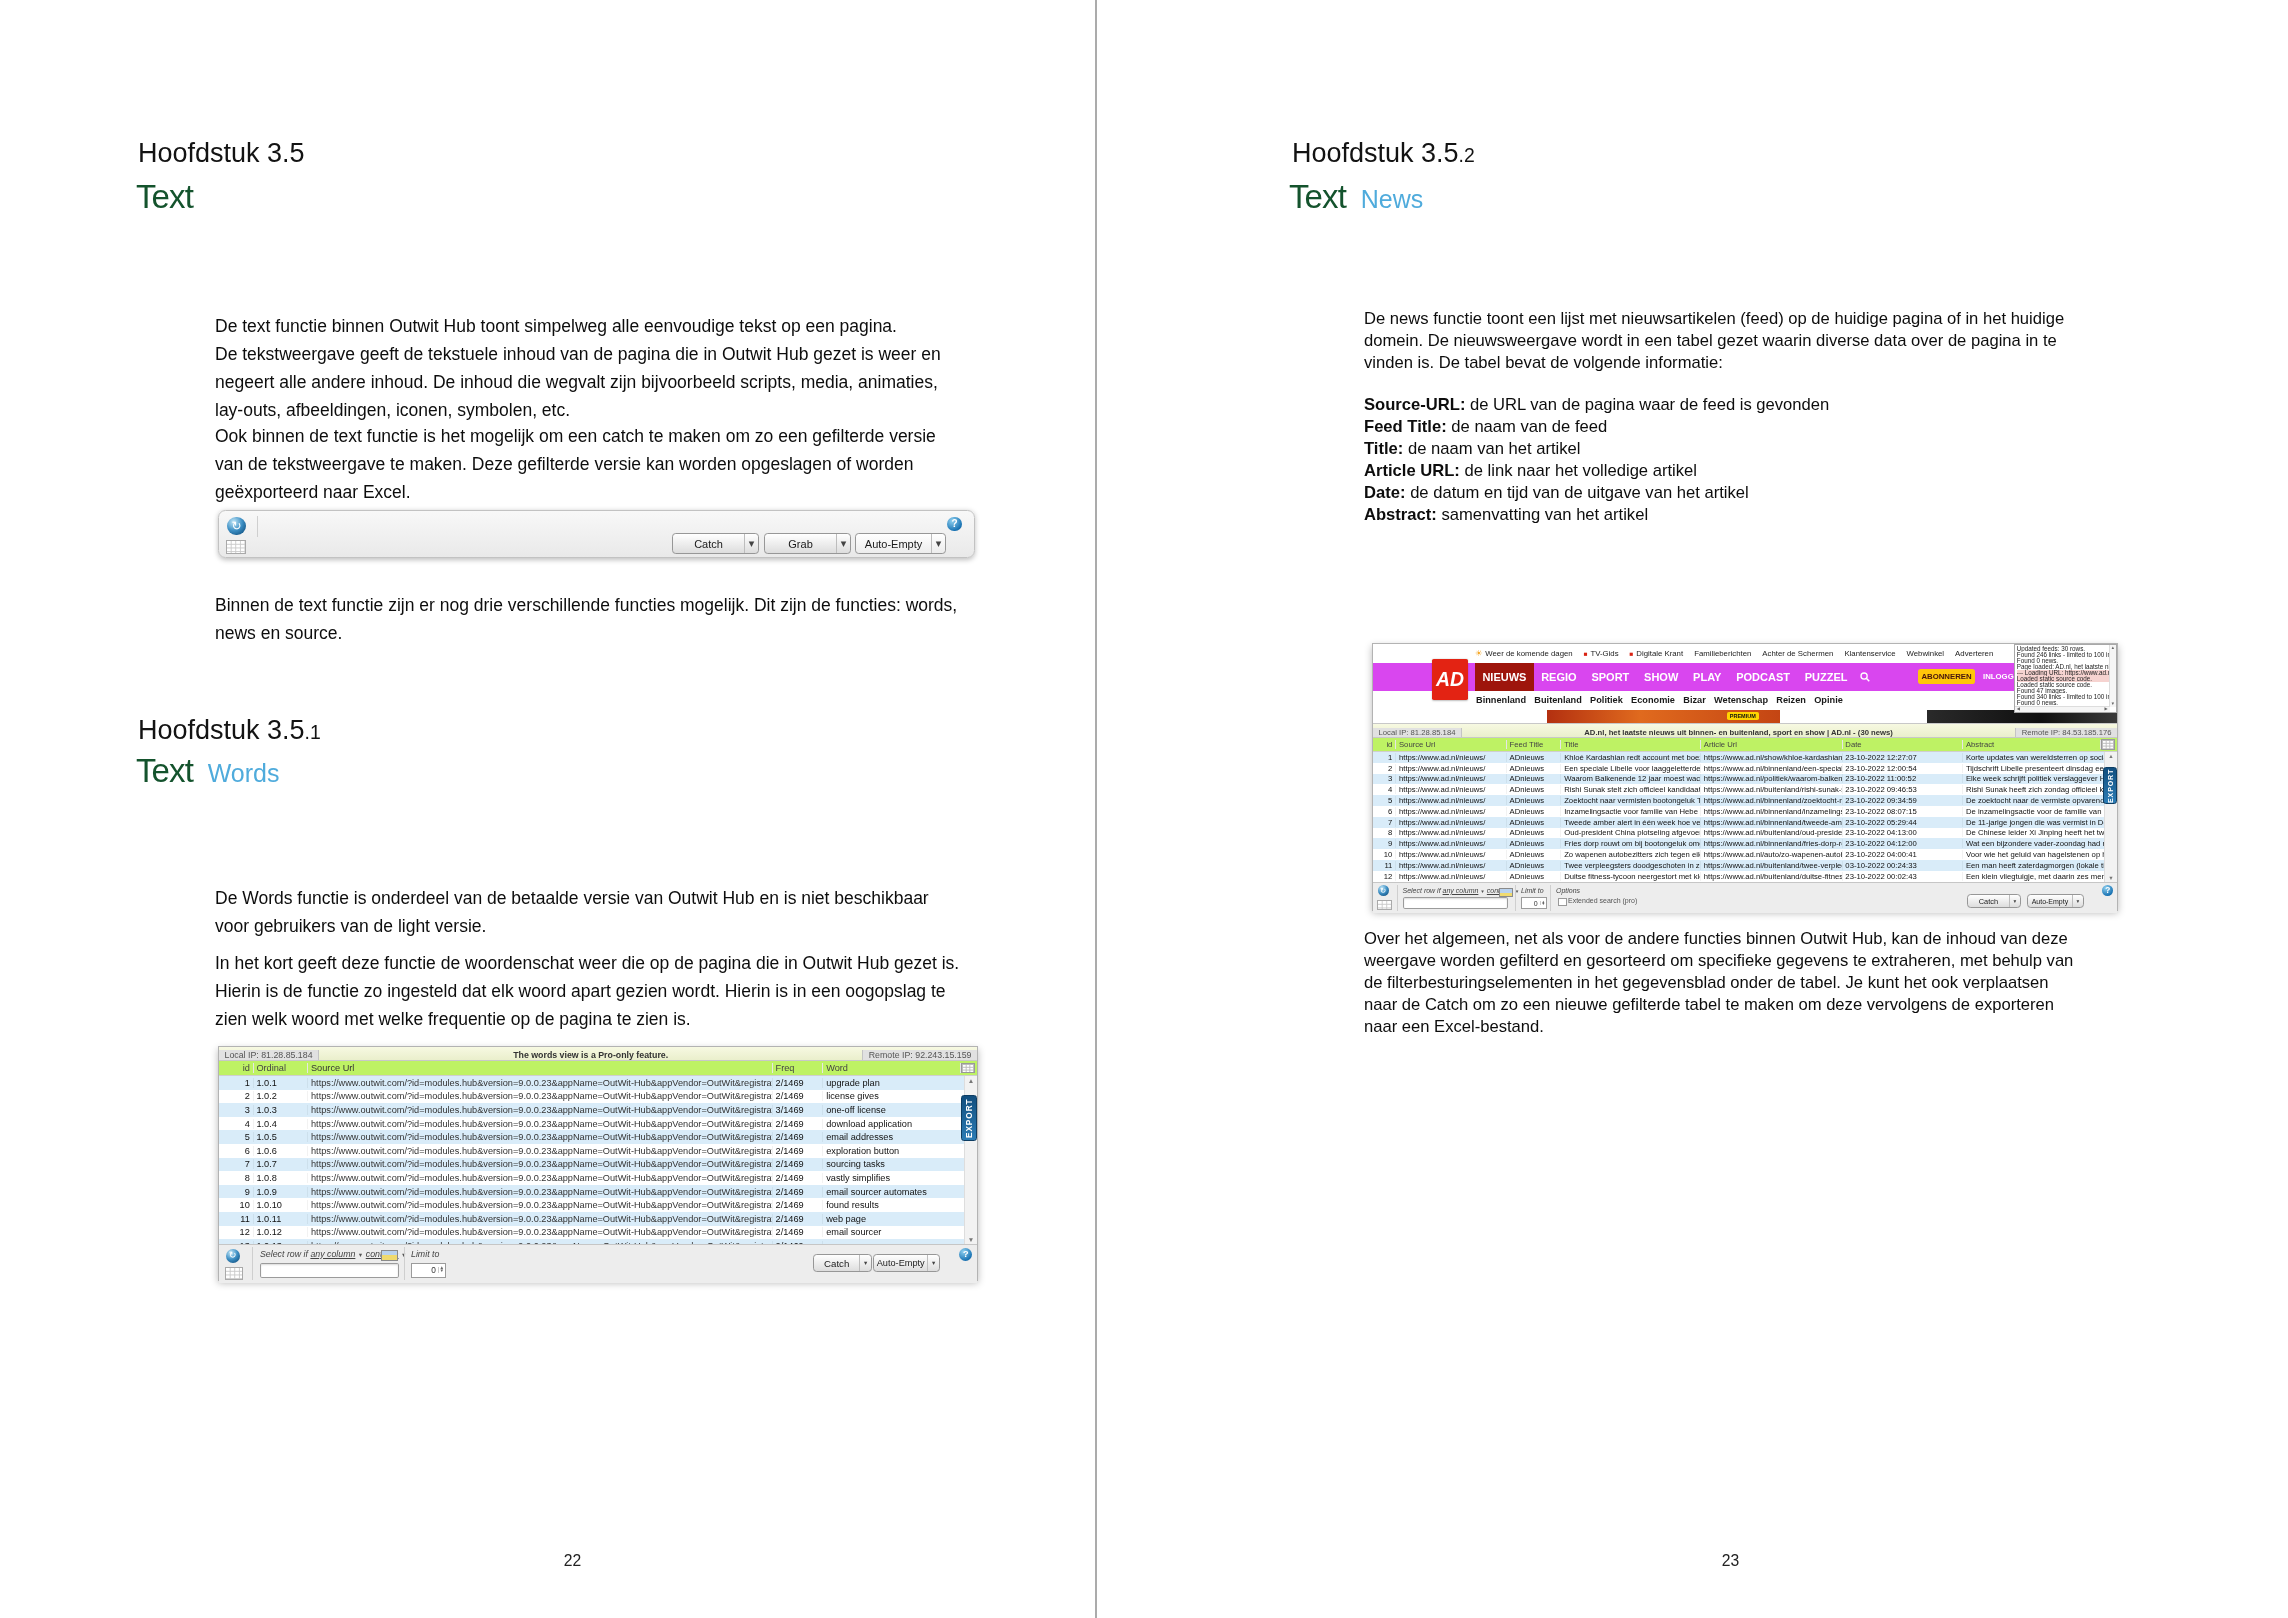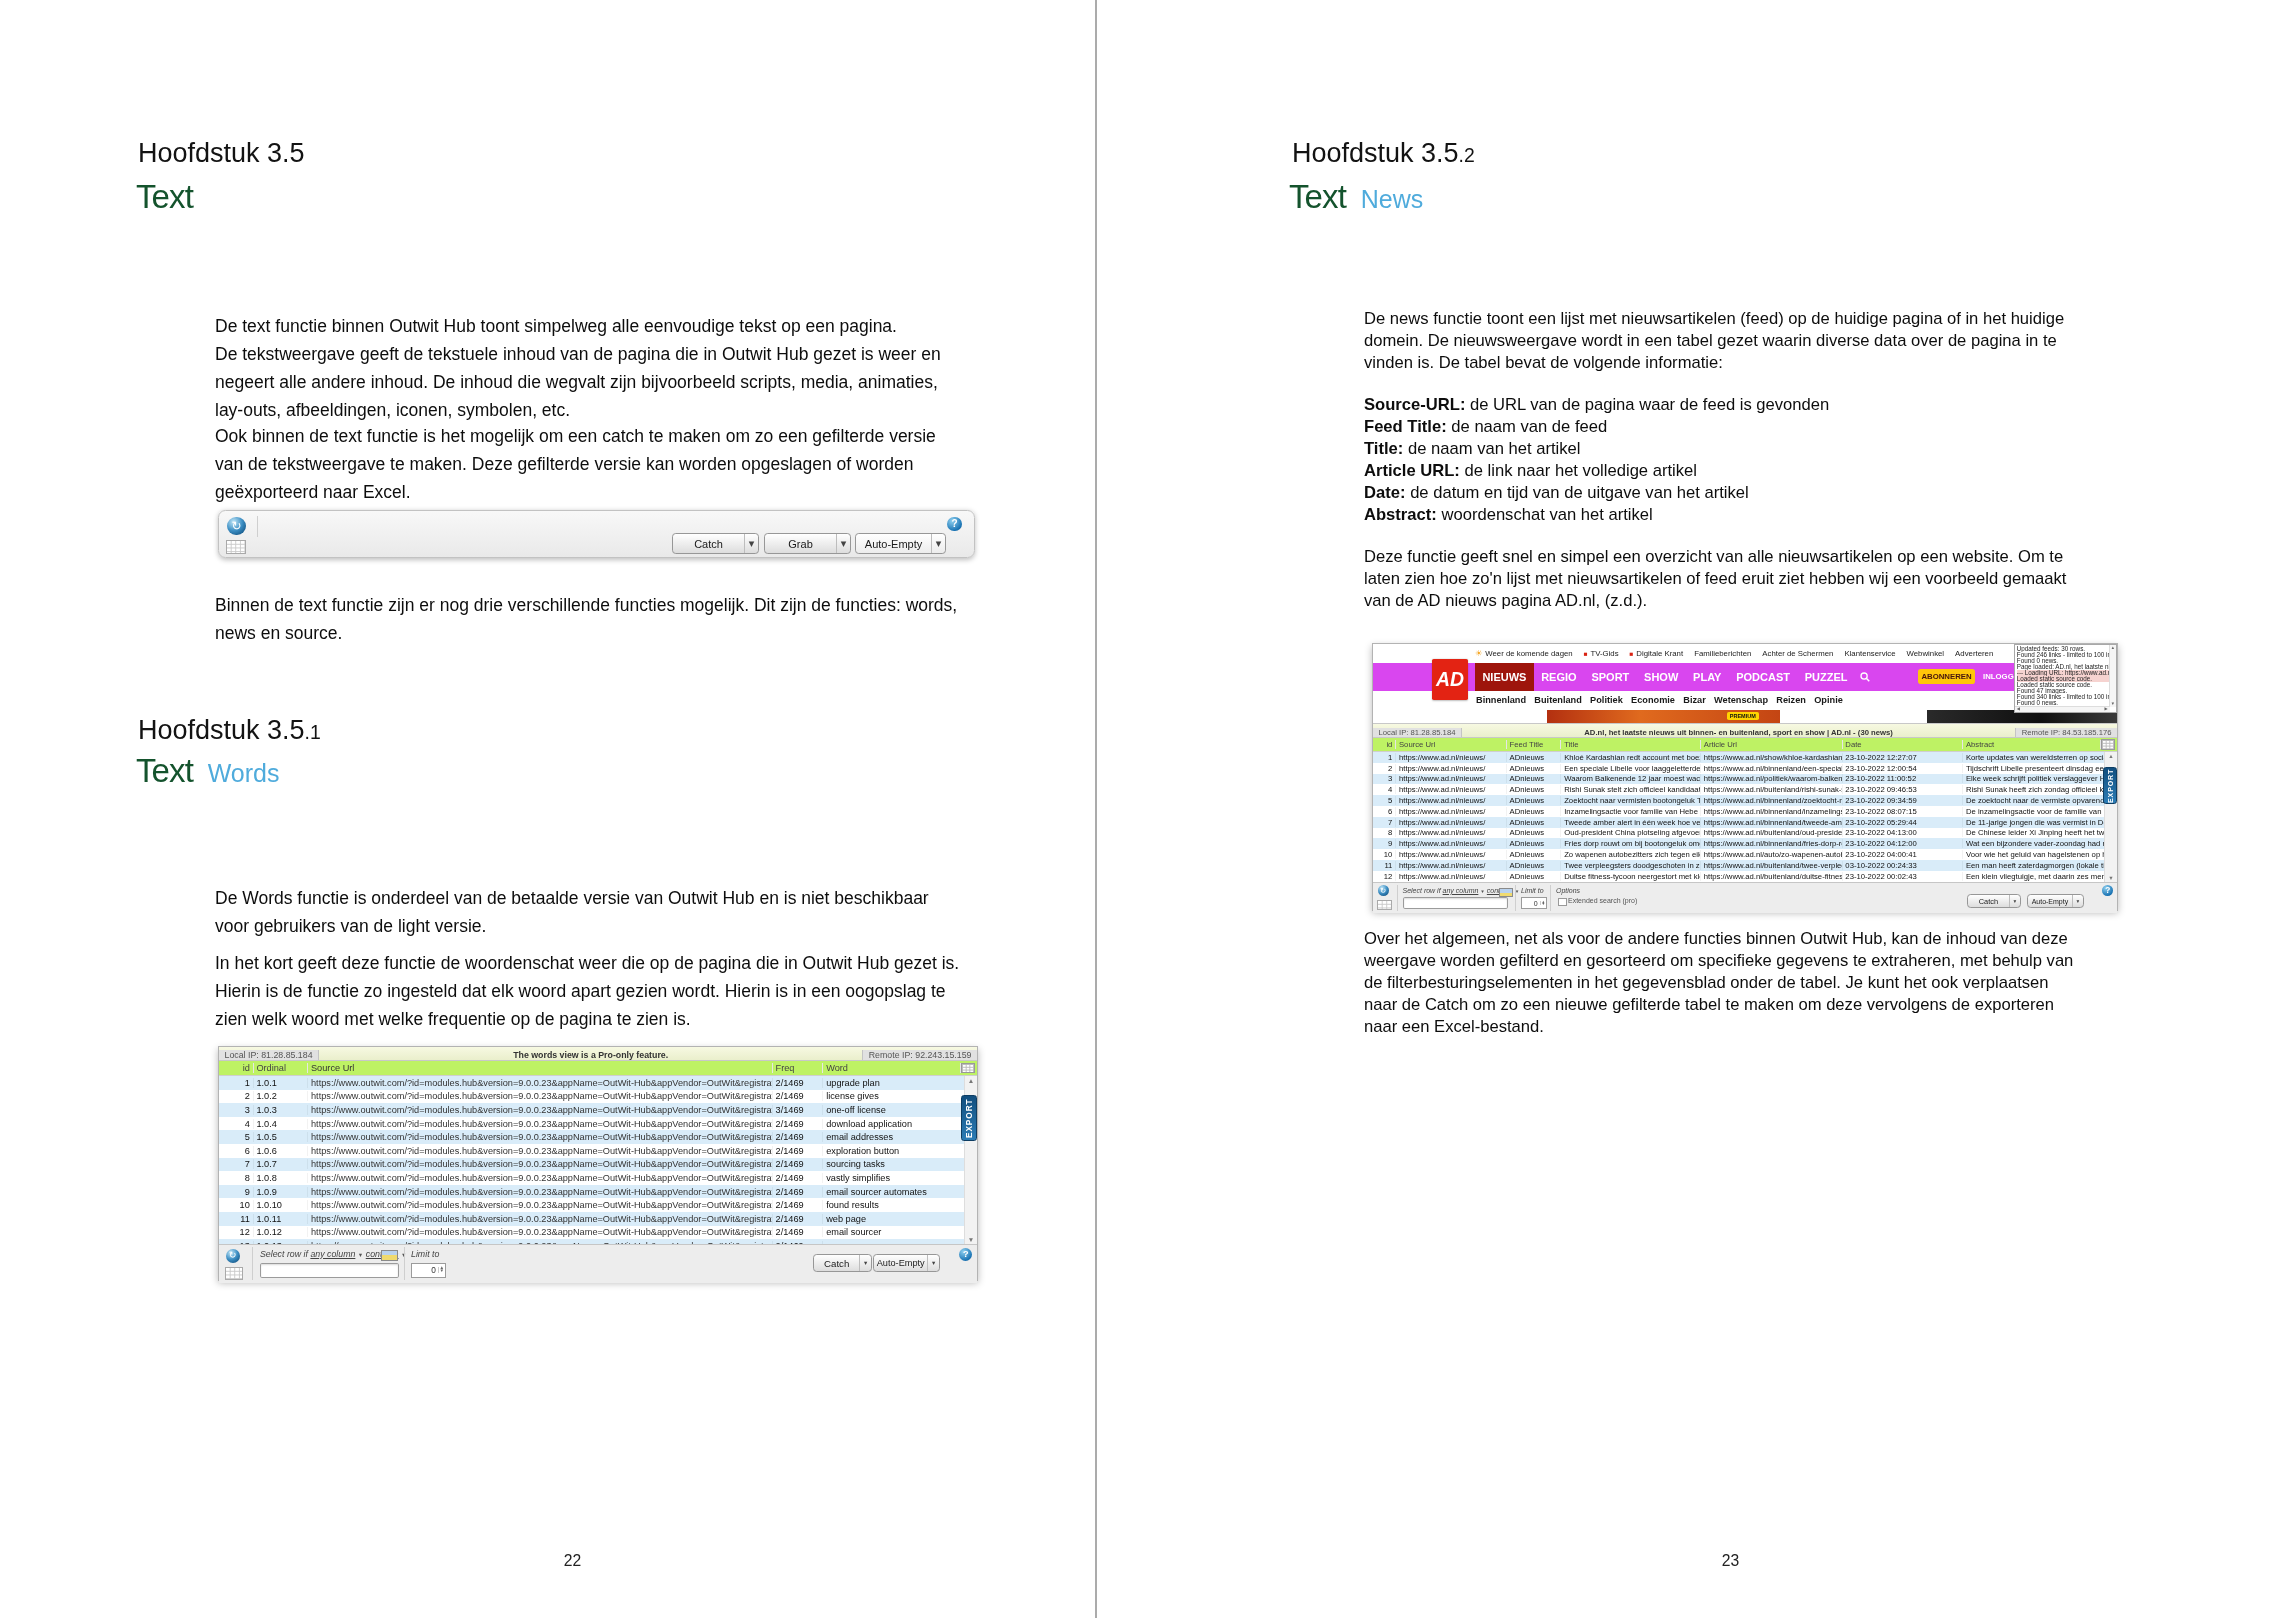--- a/index.html
+++ b/index.html
@@ -358,28 +358,25 @@
 
       <div class="defline">
         <b>Article URL:</b> <span>de link naar het volledige artikel</span>
       </div>
 
       <div class="defline">
         <b>Date:</b> <span>de datum en tijd van de uitgave van het artikel</span>
       </div>
 
       <div class="defline">
-        <b>Abstract:</b> <span>woordenschat van het artikel</span>
-      </div>
-
-  </div>
-
-  <div class="body-text right-text" style="left:1364px;top:546px">Deze functie geeft snel en simpel een overzicht van alle nieuwsartikelen op een website. Om te
-laten zien hoe zo'n lijst met nieuwsartikelen of feed eruit ziet hebben wij een voorbeeld gemaakt
-van de AD nieuws pagina AD.nl, (z.d.).</div>
+        <b>Abstract:</b> <span>samenvatting van het artikel</span>
+      </div>
+
+  </div>
+
 
   <div class="shot adshot">
     <div class="ad-web">
       <div class="ad-top">
 
           <span class="toplink ico-sun">
             <span class="ico">☀</span>
             <span>Weer de komende dagen</span>
           </span>
 

